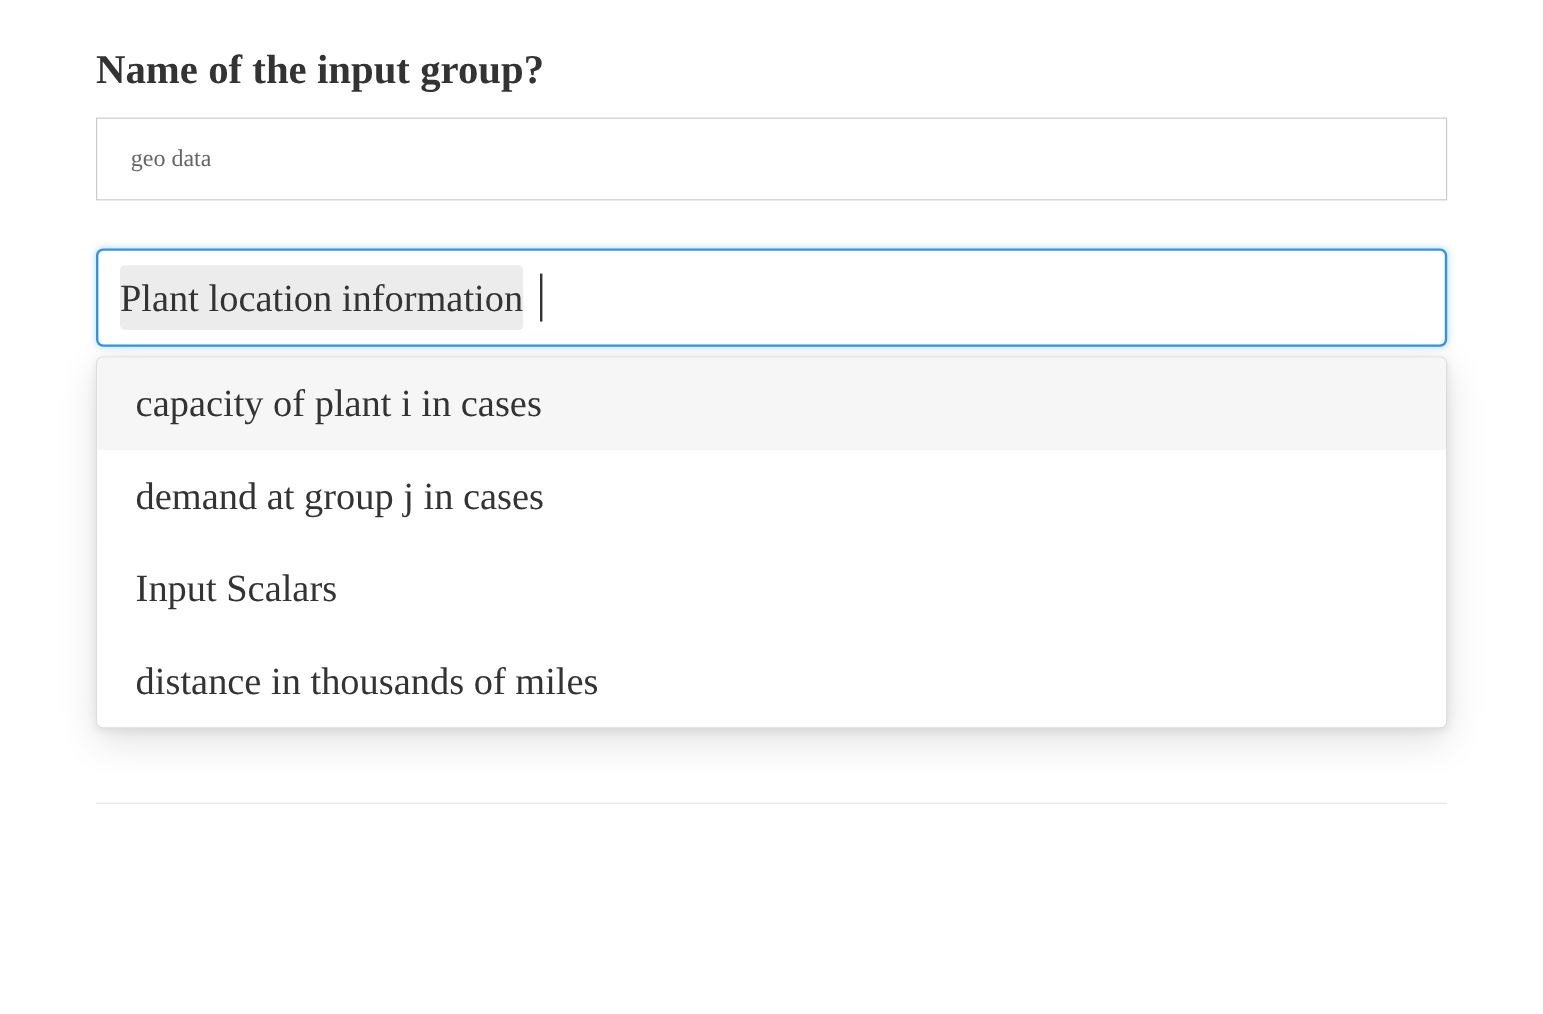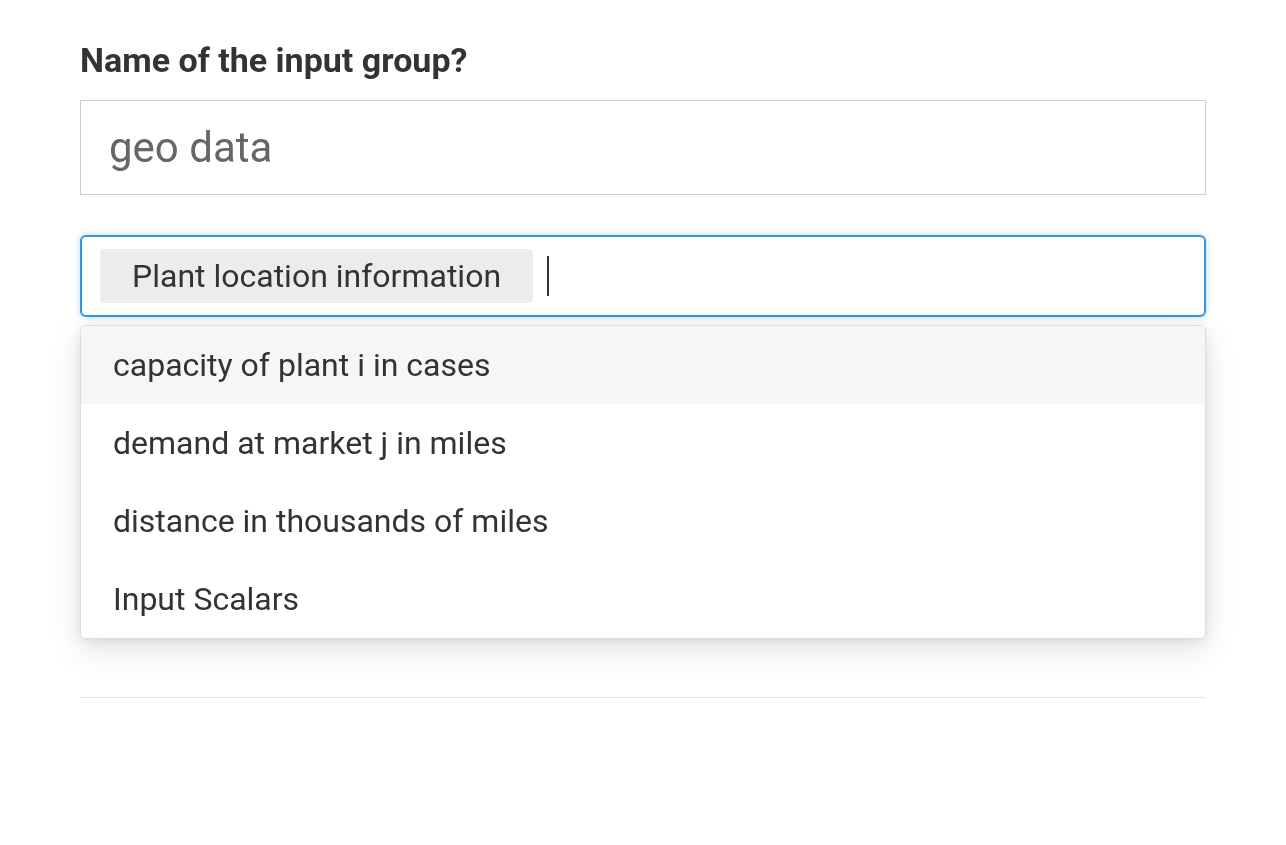--- a/index.html
+++ b/index.html
@@ -1,39 +1,40 @@
 <!DOCTYPE html>
 <html><head>
   <meta charset="utf-8">
   <style>
     * {
       box-sizing: border-box;
       margin: 0;
       padding: 0;
+      font-family: Liberation Serif, serif;
     }
     body {
       font-family: -apple-system, BlinkMacSystemFont, "Segoe UI", Roboto, "Helvetica Neue", Arial, sans-serif;
       background: #ffffff;
       padding: 40px 80px;
       color: #333;
     }
     .form-group {
       margin-bottom: 40px;
     }
     .label {
       font-size: 34px;
       font-weight: 700;
       color: #333333;
       margin-bottom: 20px;
       display: block;
     }
     .text-input {
       width: 100%;
       padding: 22px 28px;
-      font-size: 42px;
+      font-size: 20px;
       color: #666666;
       border: 1px solid #cccccc;
       background: #ffffff;
       outline: none;
       font-family: inherit;
     }
     .multiselect-wrapper {
       position: relative;
     }
     .multiselect-input {
@@ -46,21 +47,21 @@
       display: flex;
       flex-wrap: wrap;
       align-items: center;
       gap: 10px;
       min-height: 72px;
     }
     .tag {
       background: #ececec;
       color: #333333;
       font-size: 32px;
-      padding: 8px 32px;
+      padding: 8px 0;
       border-radius: 4px;
       display: inline-flex;
       align-items: center;
       line-height: 1.2;
     }
     .cursor {
       display: inline-block;
       width: 2px;
       height: 40px;
       background: #333333;
@@ -104,20 +105,20 @@
 </div>
 
 <div class="form-group">
   <div class="multiselect-wrapper">
     <div class="multiselect-input">
       <span class="tag">Plant location information</span>
       <span class="cursor"></span>
     </div>
     <div class="dropdown">
       <div class="dropdown-item highlighted">capacity of plant i in cases</div>
-      <div class="dropdown-item">demand at market j in miles</div>
+      <div class="dropdown-item">demand at group j in cases</div>
+      <div class="dropdown-item">Input Scalars</div>
       <div class="dropdown-item">distance in thousands of miles</div>
-      <div class="dropdown-item">Input Scalars</div>
     </div>
   </div>
 </div>
 
 <hr class="divider">
 
 </body></html>

